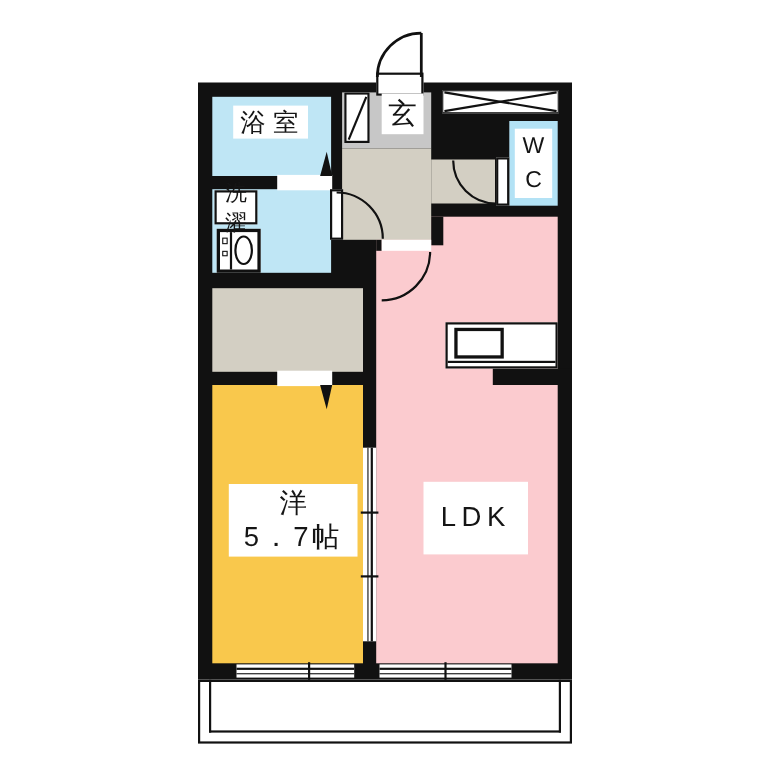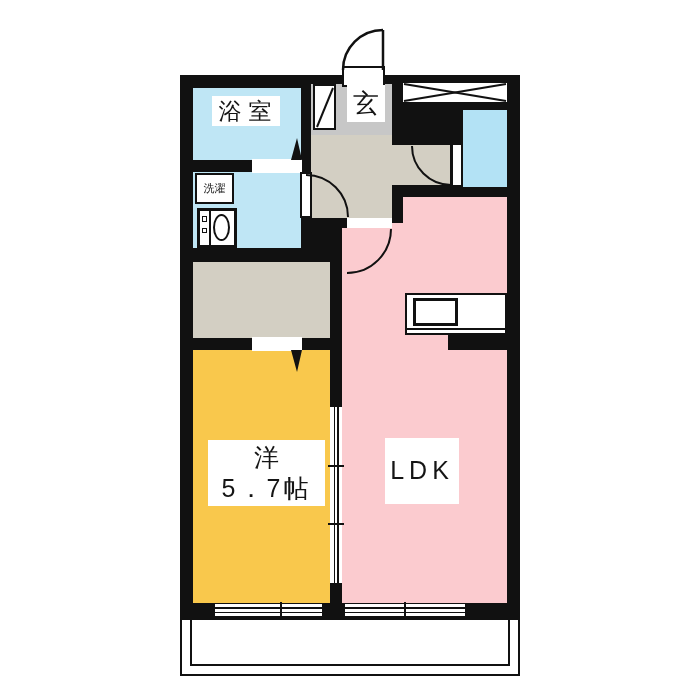--- a/index.html
+++ b/index.html
@@ -68,32 +68,33 @@
 
   <div class="abs" style="left:197px;top:208px;width:40px;height:40px;background:#fff;border:3px solid #111;">
     <div class="abs" style="left:9px;top:0;width:1.5px;height:34px;background:#111;"></div>
     <div class="abs" style="left:2px;top:5px;width:5px;height:6px;border:1.5px solid #111;"></div>
     <div class="abs" style="left:2px;top:17px;width:5px;height:5px;border:1.5px solid #111;"></div>
     <div class="abs" style="left:13px;top:3px;width:17px;height:27px;border:2px solid #111;border-radius:50%;"></div>
   </div>
 
   <div class="abs label" style="left:212px;top:96px;width:68px;height:30px;font-size:23px;letter-spacing:7px;padding-left:5px;">浴室</div>
 
-  <div class="abs label" style="left:195px;top:173px;width:39px;height:31px;font-size:11px;border:2px solid #111;background:#fff;">洗濯</div>
+  <div class="abs label" style="left:195px;top:173px;width:39px;height:31px;font-size:20px;border:2px solid #111;background:#fff;">洗濯</div>
 
   <div class="abs label" style="left:347px;top:85px;width:38px;height:37px;font-size:26px;">玄</div>
 
+  <div class="abs label" style="left:468px;top:117px;width:34px;height:63px;font-size:21px;word-break:break-all;line-height:1.45;padding:0 6px;">WC</div>
 
 
   <div class="abs label2" style="left:208px;top:440px;width:117px;height:66px;font-size:25px;">
     <div>洋</div>
     <div style="letter-spacing:3px;text-align:right;">5．7帖</div>
   </div>
 
-  <div class="abs label2" style="left:385px;top:438px;width:74px;height:66px;font-size:25px;">
+  <div class="abs label2" style="left:385px;top:438px;width:95px;height:66px;font-size:25px;">
     <div style="letter-spacing:5px;">LDK</div>
   </div>
 
   <svg width="700" height="700" viewBox="0 0 700 700">
 
     <path d="M343,70 A40,40 0 0 1 383,30" fill="none" stroke="#111" stroke-width="2.5"></path>
     <line x1="383" y1="30" x2="383" y2="70" stroke="#111" stroke-width="2.5"></line>
 
     <path d="M306,175 A42,42 0 0 1 348,217" fill="none" stroke="#111" stroke-width="2"></path>
 

